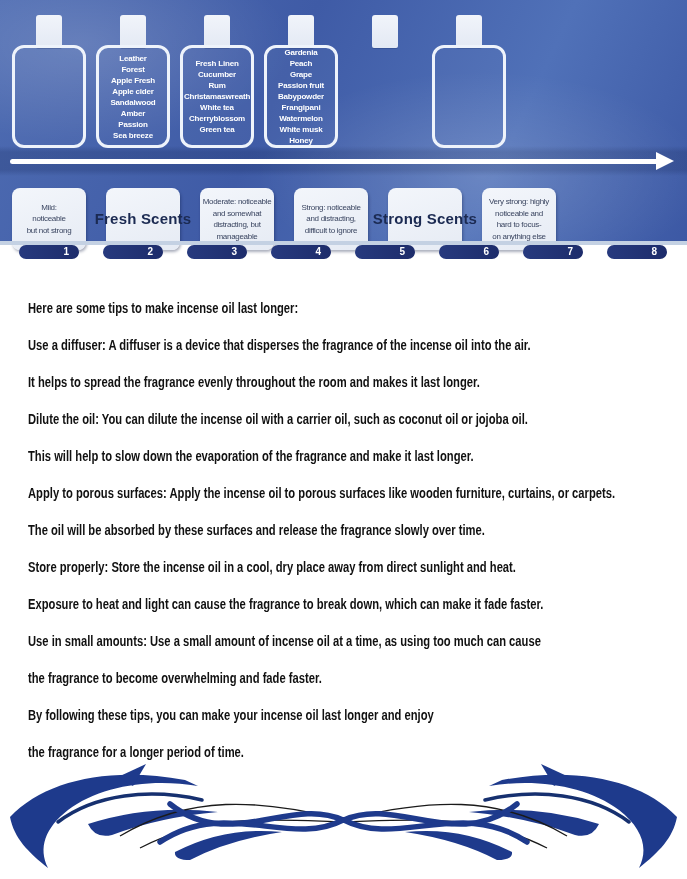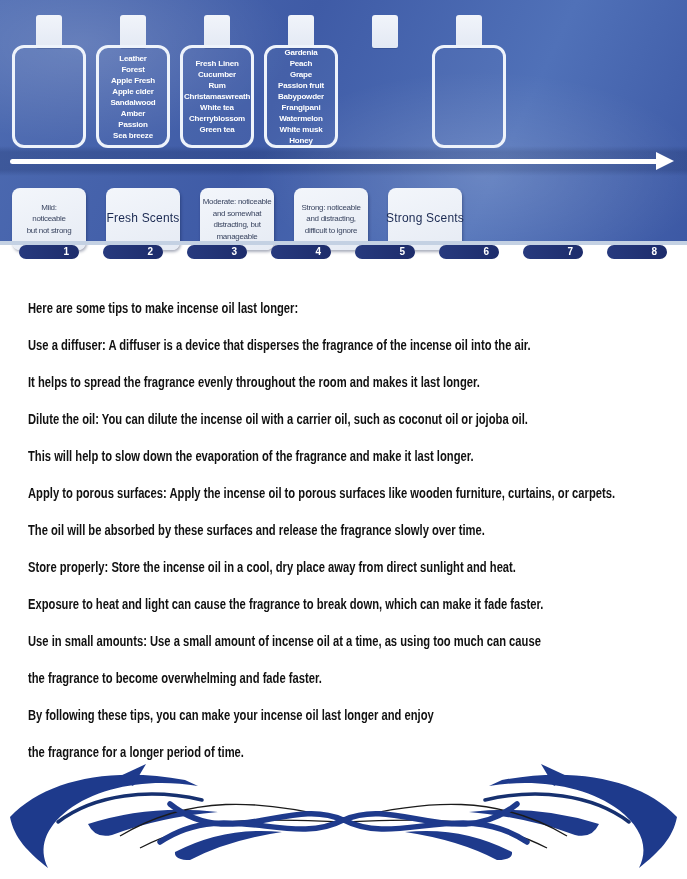--- a/index.html
+++ b/index.html
@@ -37,21 +37,21 @@
        border-left:18px solid #ffffff;border-top:9px solid transparent;border-bottom:9px solid transparent;}
 
   
   .cards-row{top:188px;height:62px;gap:20px;}
   .card{width:74px;height:62px;box-sizing:border-box;border-radius:8px;
        background:linear-gradient(160deg,#f3f6fb 0%,#e6ebf4 100%);
        box-shadow:1px 2px 3px rgba(10,20,60,0.35);
        display:flex;flex-direction:column;justify-content:center;align-items:center;padding:2px;}
   .card .ln{color:#3a4560;font-size:8px;line-height:11.5px;letter-spacing:-0.3px;
        white-space:nowrap;text-align:center;}
-  .card.title .ln{color:#1b2a52;font-size:12px;font-weight:normal;letter-spacing:0.2px;text-align:center;}
+  .card.title .ln{color:#1b2a52;font-size:15px;font-weight:bold;letter-spacing:0.2px;text-align:center;}
 
   
   .pills-row{top:245px;height:14px;}
   .pill{width:60px;height:14px;margin:0 auto;border-radius:7px;
        background:linear-gradient(90deg,#273a7e,#1d2c6b);
        display:flex;align-items:center;justify-content:flex-end;box-sizing:border-box;padding-right:10px;}
   .pill span{color:#ffffff;font-size:10px;font-weight:bold;line-height:1;}
 
   .banner-label{position:absolute;left:4px;top:258px;color:#ffffff;
        font-size:14px;font-weight:bold;letter-spacing:0.2px;margin-top:48px;}
@@ -142,20 +142,26 @@
           <div class="ln">distracting, but</div>
           <div class="ln">manageable</div>
         </div>
         <div class="card small">
           <div class="ln">Strong: noticeable</div>
           <div class="ln">and distracting,</div>
           <div class="ln">difficult to ignore</div>
         </div>
         <div class="card title">
           <div class="ln">Strong Scents</div>
+        </div>
+        <div class="card small">
+          <div class="ln">Very strong: highly</div>
+          <div class="ln">noticeable and</div>
+          <div class="ln">hard to focus-</div>
+          <div class="ln">on anything else</div>
         </div>
       </div>
     <div class="row8 pills-row" id="pillsRow">
         <div>
           <div class="pill">
             <span>1</span>
           </div>
         </div>
         <div>
           <div class="pill">

